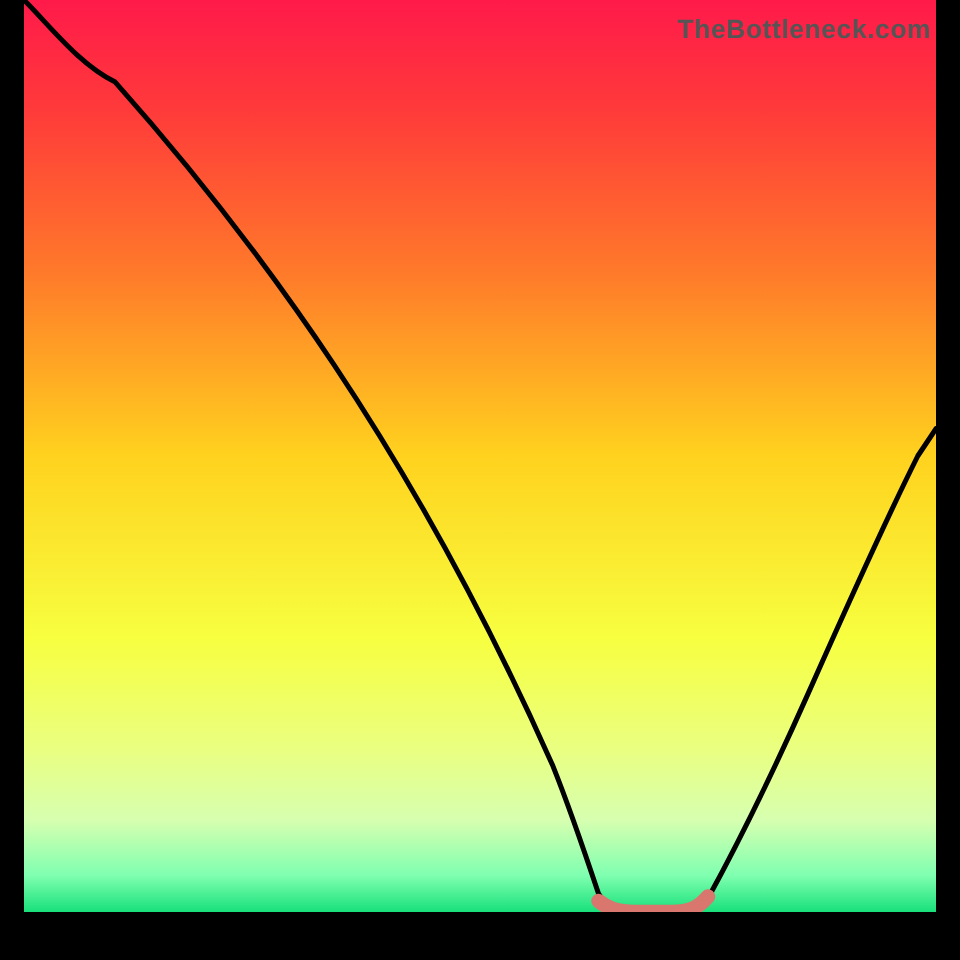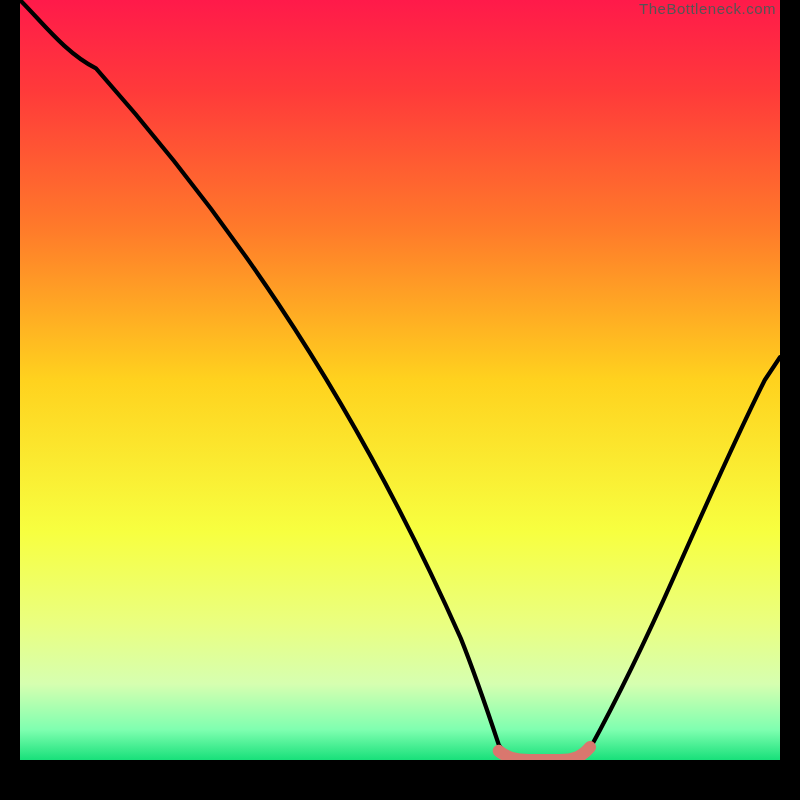--- a/index.html
+++ b/index.html
@@ -30,25 +30,25 @@
   .gradient {
     position: absolute;
     left: 0; top: 0; width: 100%; height: 100%;
   }
   .curve-svg {
     position: absolute;
     left: 0; top: 0; width: 100%; height: 100%;
   }
   .watermark {
     position: absolute;
-    top: 0;
+    top: 12px;
     right: 24px;
     color: #555;
-    font-size: 15px;
-    font-weight: 400;
+    font-size: 22px;
+    font-weight: 700;
     letter-spacing: 0.5px;
   }
 </style>
 </head>
 <body>
 
 <div class="frame">
   <div class="plot-area">
 
     <svg class="gradient" viewBox="0 0 760 760" preserveAspectRatio="none">

